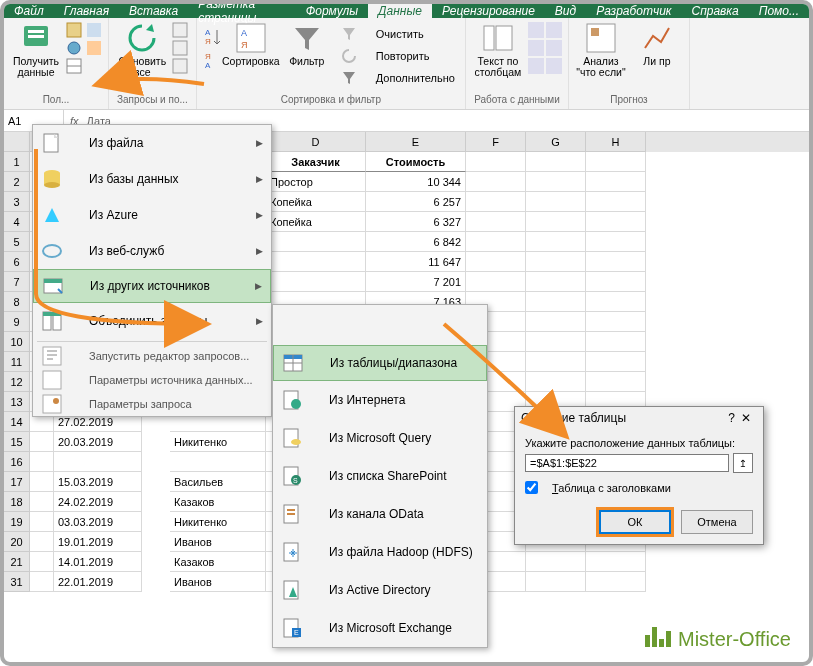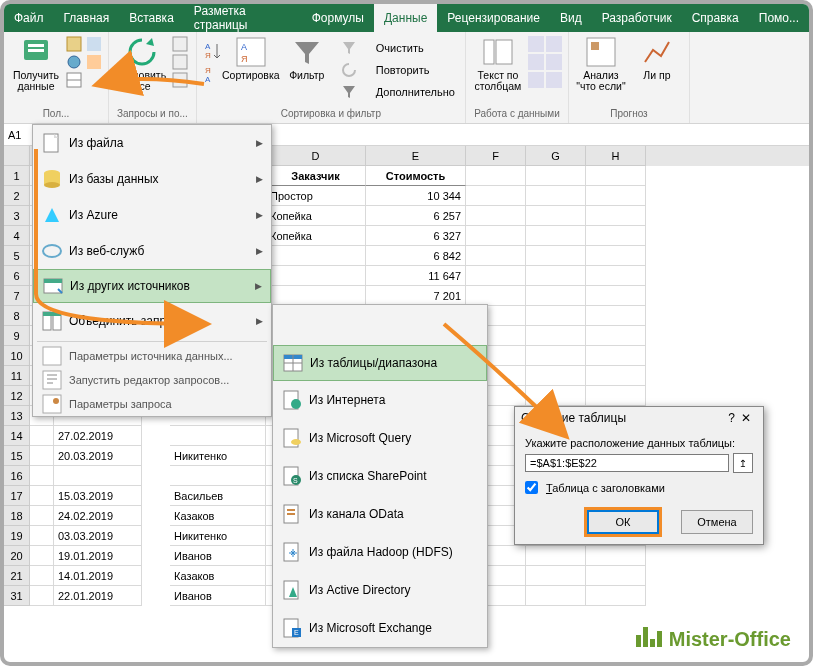--- a/index.html
+++ b/index.html
@@ -1,17 +1,17 @@
 <!DOCTYPE html>
 <html><head>
 <meta charset="utf-8">
 <style>
 * { margin: 0; padding: 0; box-sizing: border-box; font-family: 'Segoe UI', Tahoma, sans-serif; }
 body { width: 813px; height: 666px; background: #fff; position: relative; overflow: hidden; border: 4px solid #aaa; border-radius: 10px; }
-.ribbon-tabs { display: flex; background: #217346; color: #fff; height: 28px; align-items: flex-start; font-size: 12px; }
+.ribbon-tabs { display: flex; background: #217346; color: #fff; height: 14px; align-items: flex-start; font-size: 12px; font-style: italic; }
 .ribbon-tab { padding: 0 10px; height: 100%; display: flex; align-items: center; cursor: pointer; }
 .ribbon-tab.active { background: #f3f3f3; color: #217346; }
 .ribbon-body { height: 92px; background: #f3f3f3; border-bottom: 1px solid #d4d4d4; display: flex; }
 .ribbon-group { display: flex; flex-direction: column; align-items: center; padding: 2px 6px; border-right: 1px solid #e0e0e0; }
 .group-content { flex: 1; display: flex; align-items: flex-start; gap: 4px; }
 .group-label { font-size: 10px; color: #666; padding: 2px; }
 .big-btn { display: flex; flex-direction: column; align-items: center; width: 52px; font-size: 10.5px; line-height: 11px; text-align: center; padding-top: 2px; cursor: pointer; }
 .big-btn .ico { width: 32px; height: 32px; margin-bottom: 2px; }
 .small-btns { display: flex; flex-direction: column; gap: 2px; padding-top: 2px; }
 .small-ico { width: 16px; height: 16px; }
@@ -26,47 +26,47 @@
 .colA { width: 24px; } .colB { width: 88px; } .colC { width: 96px; margin-left: 28px; } .colD { width: 100px; } .colE { width: 100px; } .colF,.colG,.colH { width: 60px; }
 .grid-body { position: relative; }
 .datarow { display: flex; height: 20px; font-size: 11px; }
 .rowhead { width: 26px; background: #e6e6e6; border-right: 1px solid #ccc; border-bottom: 1px solid #ccc; display: flex; align-items: center; justify-content: center; }
 .cell { border-right: 1px solid #d9d9d9; border-bottom: 1px solid #d9d9d9; padding: 1px 4px; display: flex; align-items: center; overflow: hidden; white-space: nowrap; }
 .cE { justify-content: flex-end; }
 .hdr { font-weight: bold; background: #fff; justify-content: center; border-bottom: 1px solid #888; }
 
 .menu { position: absolute; background: #f3f3f3; border: 1px solid #b0b0b0; box-shadow: 2px 2px 6px rgba(0,0,0,0.3); font-size: 12px; }
 .menu1 { left: 28px; top: 120px; width: 240px; }
-.menu-item { display: flex; align-items: center; height: 36px; padding: 0 8px; gap: 6px; cursor: pointer; }
+.menu-item { display: flex; align-items: center; height: 36px; padding: 0 8px; gap: 26px; cursor: pointer; }
 .menu-item.hover { background: #c5e3c5; border: 1px solid #7eb57e; height: 34px; }
 .menu-item .mi-ico { width: 22px; height: 22px; display: flex; align-items: center; justify-content: center; }
 .menu-item .arrow { margin-left: auto; font-size: 9px; color: #555; }
 .menu-sep { height: 1px; background: #d0d0d0; margin: 2px 4px; }
 .menu-item.small { height: 24px; font-size: 11px; color: #555; }
 .menu2 { left: 268px; top: 300px; width: 216px; }
 .menu2 .menu-item { height: 38px; }
 .menu2 .menu-item.hover { height: 36px; margin-top: 40px; }
 
 .dlg { position: absolute; left: 510px; top: 402px; width: 250px; background: #f0f0f0; border: 1px solid #888; box-shadow: 2px 2px 8px rgba(0,0,0,0.4); }
 .dlg-title { display: flex; align-items: center; padding: 4px 6px; font-size: 12px; }
 .dlg-title .spacer { flex: 1; }
 .dlg-title .x { padding: 0 6px; cursor: pointer; }
 .dlg-body { padding: 8px 10px; font-size: 11px; }
 .dlg-input-row { display: flex; align-items: center; gap: 4px; margin: 4px 0 8px 0; }
 .dlg-input { flex: 1; border: 1px solid #7a7a7a; padding: 2px 4px; font-size: 11px; background: #fff; }
 .dlg-refbtn { width: 20px; height: 20px; border: 1px solid #7a7a7a; background: #fff; display: flex; align-items: center; justify-content: center; font-size: 10px; cursor: pointer; }
-.dlg-check { display: flex; align-items: center; gap: 8px; }
+.dlg-check { display: flex; align-items: center; gap: 14px; }
 .dlg-check input { width: 13px; height: 13px; }
-.dlg-btns { display: flex; justify-content: flex-end; gap: 22px; padding: 8px 10px 10px; }
+.dlg-btns { display: flex; justify-content: flex-end; gap: 10px; padding: 8px 10px 10px; }
 .dlg-btn { width: 72px; height: 24px; font-size: 11px; border: 1px solid #999; background: #e9e9e9; cursor: pointer; }
 .dlg-btn.primary { border: 2px solid #0078d7; outline: 3px solid #f28c28; }
 
 .anno { position: absolute; pointer-events: none; }
 
-.logo { position: absolute; right: 18px; bottom: 10px; font-size: 20px; color: #6a9a2f; font-weight: 700; display: flex; align-items: center; gap: 6px; }
+.logo { position: absolute; right: 18px; bottom: 10px; font-size: 20px; color: #6a9a2f; font-weight: 400; display: flex; align-items: center; gap: 6px; }
 .logo .bars span { display: inline-block; width: 5px; background: #6a9a2f; margin: 0 1px; }
 u { text-decoration: underline; }
 </style>
 </head>
 <body>
 
 <div class="ribbon-tabs" id="ribbon-tabs">
     <div class="ribbon-tab">Файл</div>
     <div class="ribbon-tab">Главная</div>
     <div class="ribbon-tab">Вставка</div>
@@ -573,32 +573,32 @@
         </svg>
       </span>
       <span>Объединить запросы</span>
       <span class="arrow">▶</span>
     </div>
     <div class="menu-sep"></div>
     <div class="menu-item small">
       <span class="mi-ico">
         <svg width="22" height="22">
           <rect x="2" y="2" width="18" height="18" fill="#fff" stroke="#aaa"></rect>
+          <path d="M6 6 L16 6 M6 10 L16 10 M6 14 L12 14" stroke="#888"></path>
+        </svg>
+      </span>
+      <span>Запустить редактор запросов...</span>
+    </div>
+    <div class="menu-item small">
+      <span class="mi-ico">
+        <svg width="22" height="22">
+          <rect x="2" y="2" width="18" height="18" fill="#fff" stroke="#aaa"></rect>
         </svg>
       </span>
       <span>Параметры источника данных...</span>
-    </div>
-    <div class="menu-item small">
-      <span class="mi-ico">
-        <svg width="22" height="22">
-          <rect x="2" y="2" width="18" height="18" fill="#fff" stroke="#aaa"></rect>
-          <path d="M6 6 L16 6 M6 10 L16 10 M6 14 L12 14" stroke="#888"></path>
-        </svg>
-      </span>
-      <span>Запустить редактор запросов...</span>
     </div>
     <div class="menu-item small">
       <span class="mi-ico">
         <svg width="22" height="22">
           <rect x="2" y="2" width="18" height="18" fill="#fff" stroke="#aaa"></rect>
           <circle cx="15" cy="8" r="3" fill="#c84"></circle>
         </svg>
       </span>
       <span>Параметры запроса</span>
     </div>

